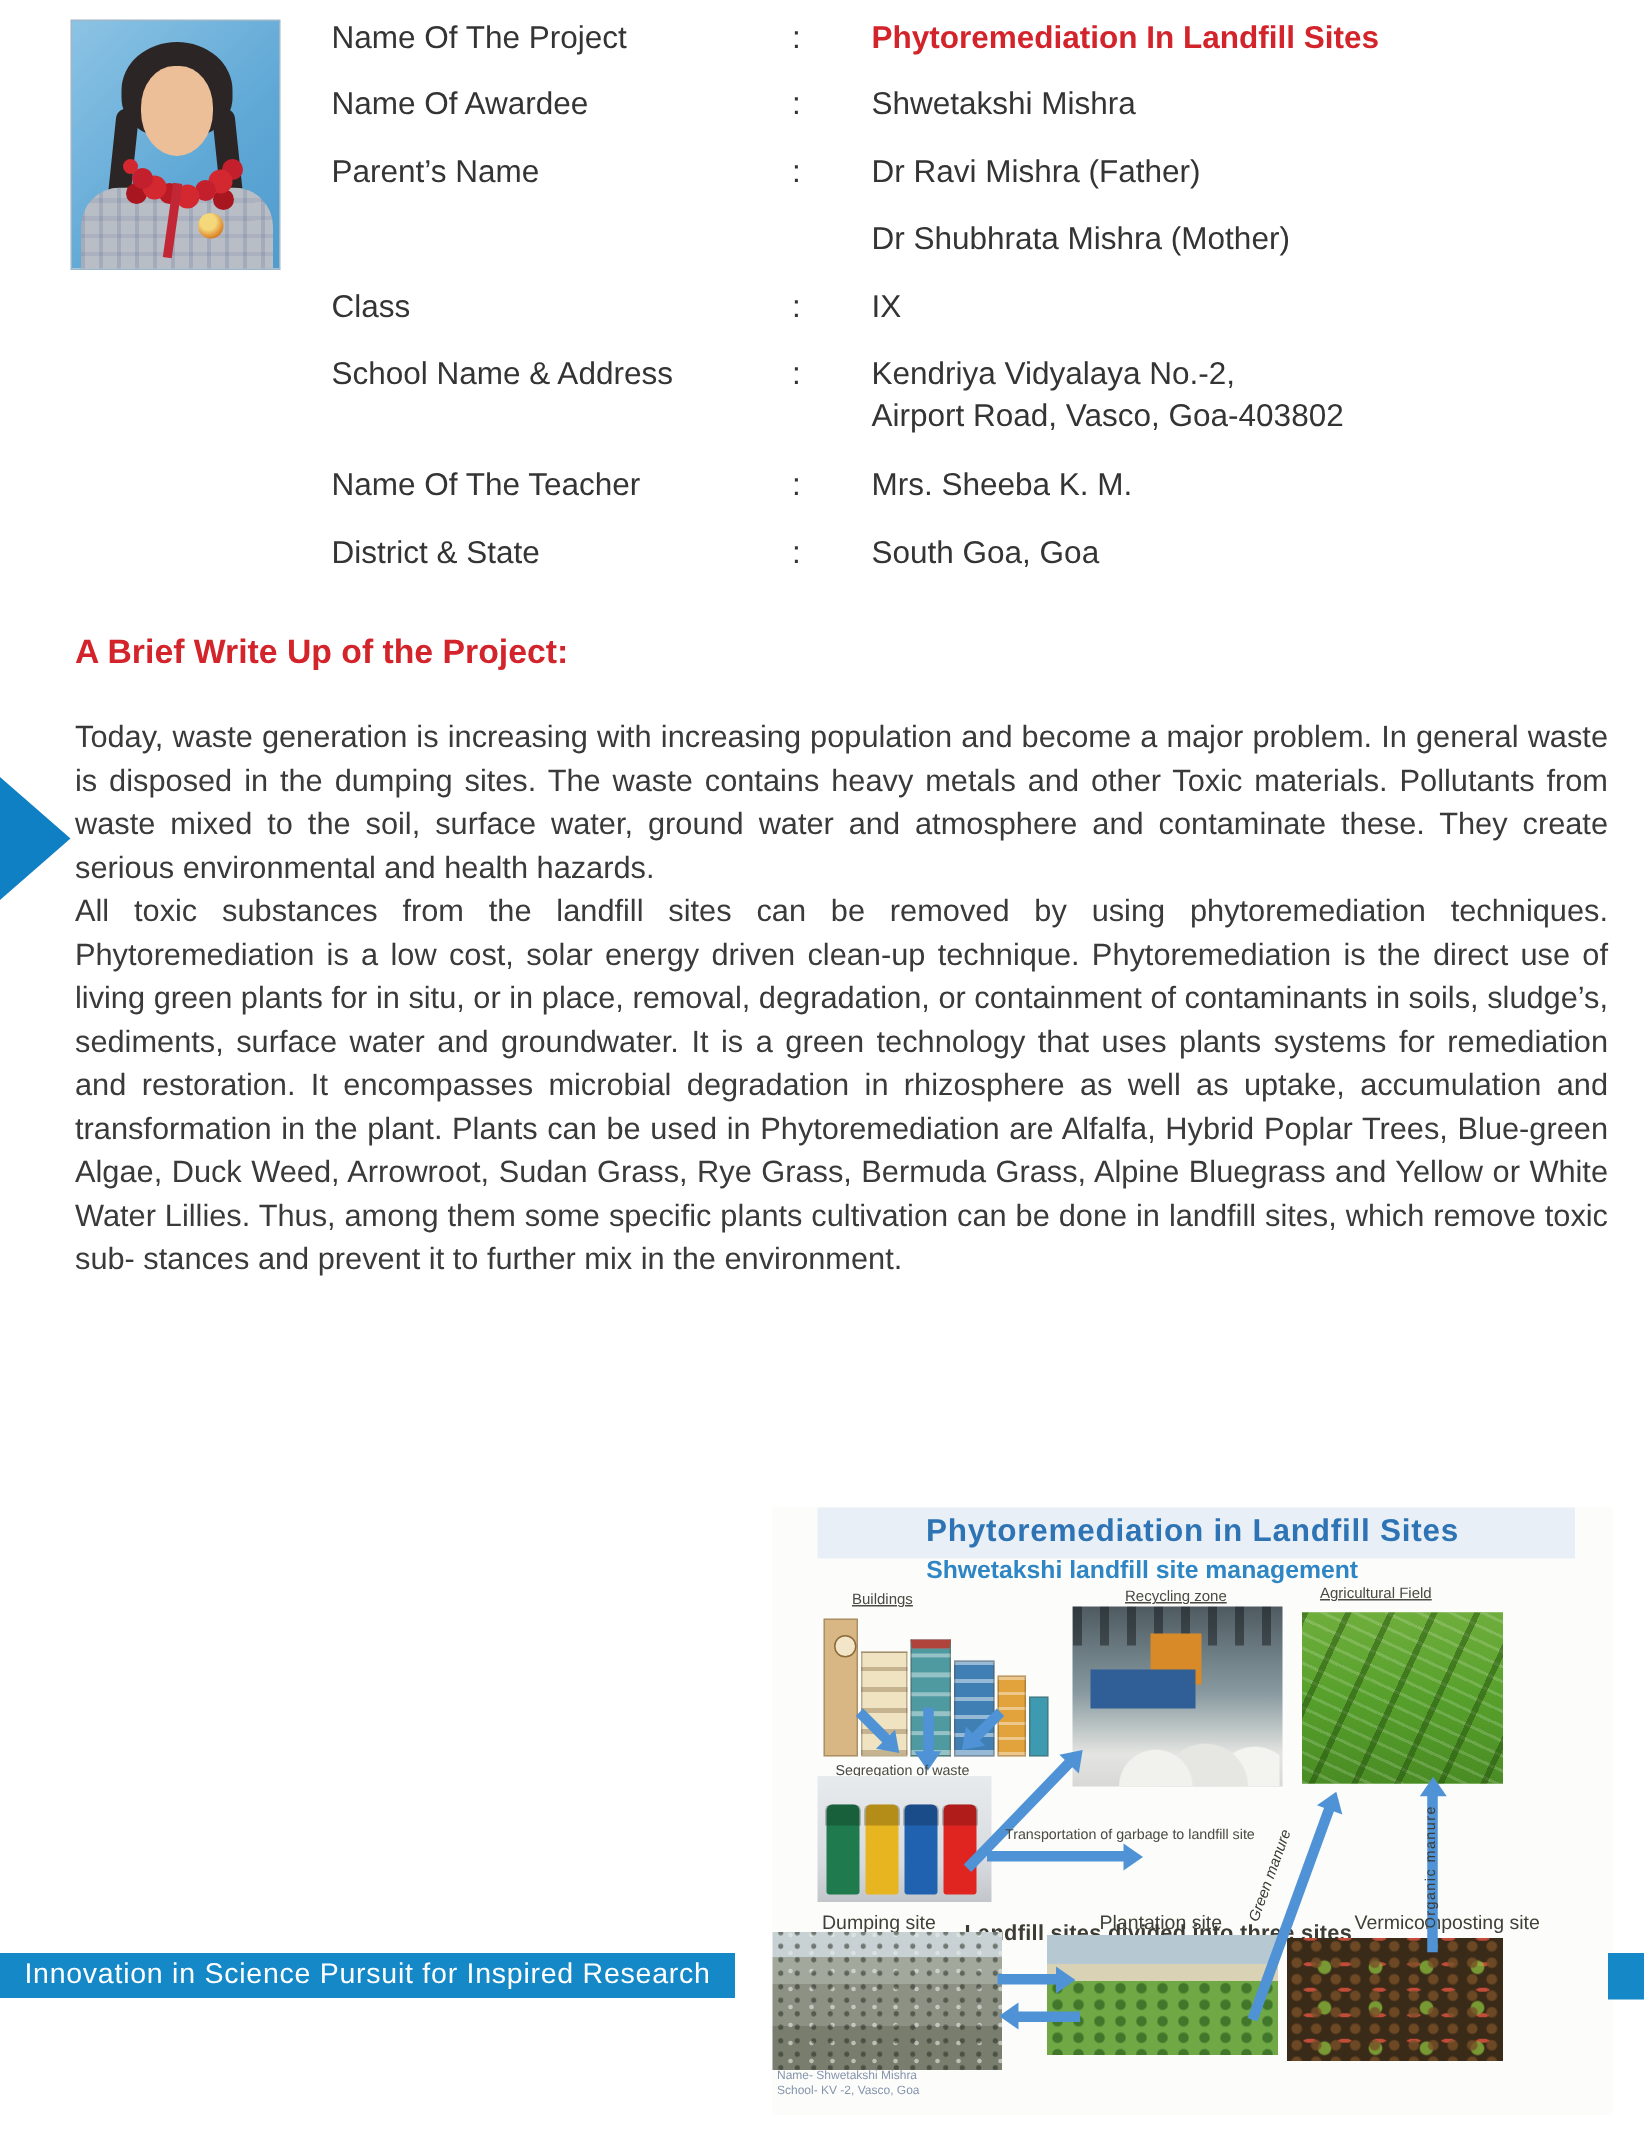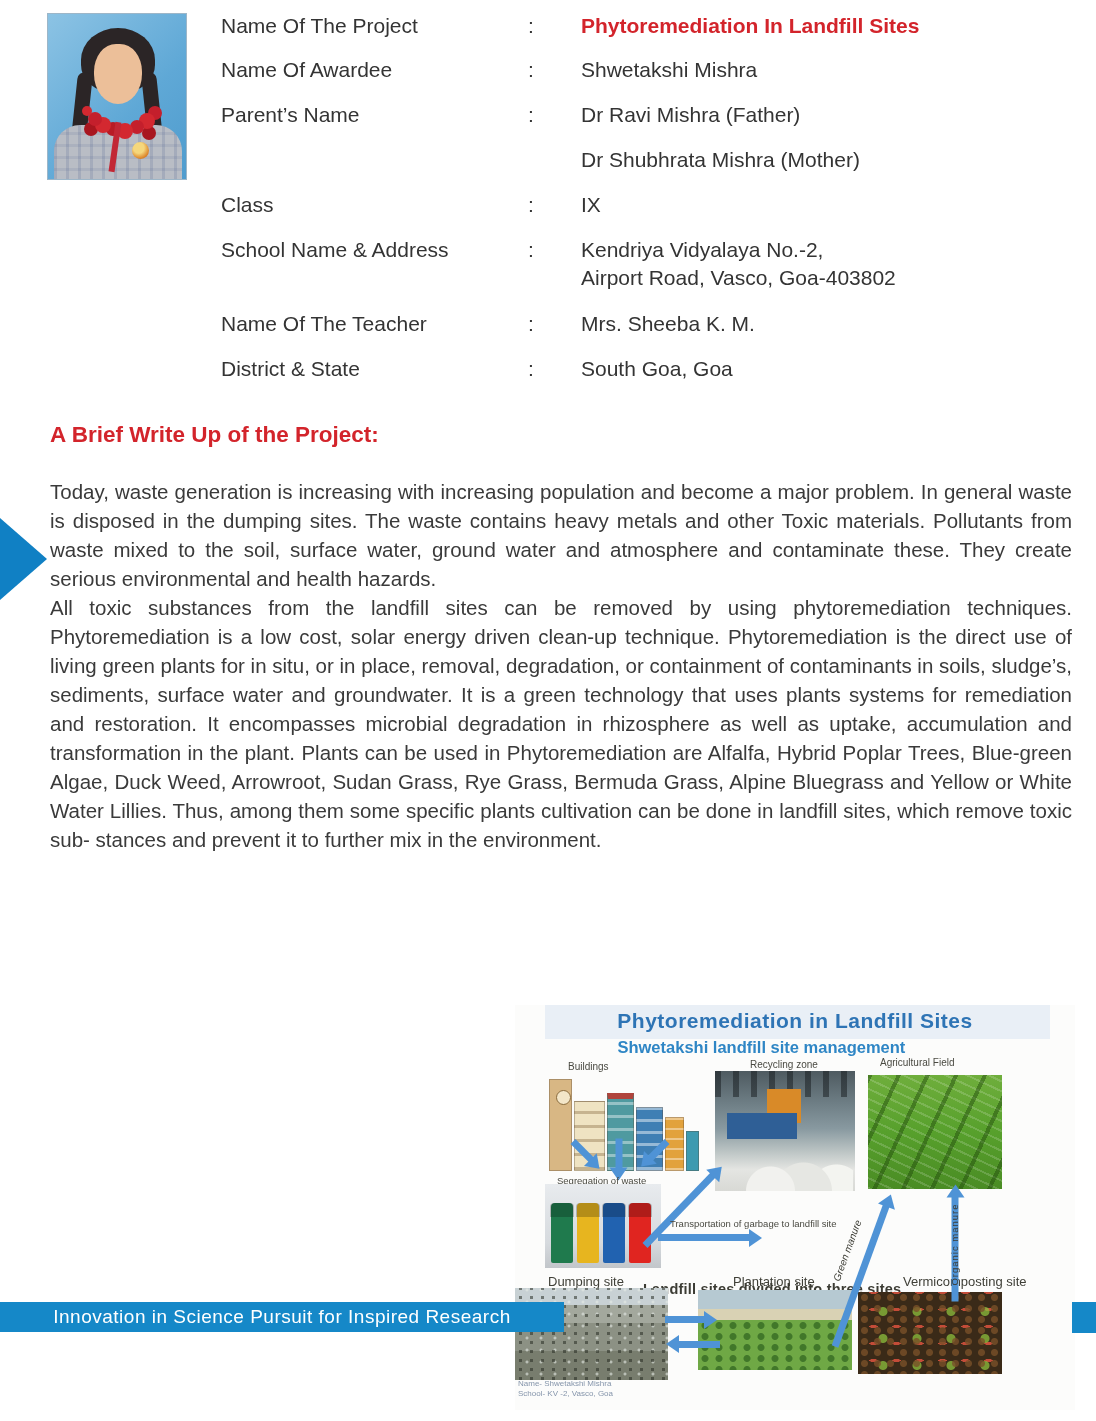--- a/index.html
+++ b/index.html
@@ -52,35 +52,35 @@
   .writeup-heading { position:absolute; left:50px; top:422px; font-size:22.5px;
     font-weight:bold; color:#d3242b; }
   .bodytext { position:absolute; left:50px; top:477px; width:1022px;
     font-size:20.5px; line-height:29px; text-align:justify; color:#3a3a3a; }
   .bodytext p { margin:0; }
 
   
   .left-tri { position:absolute; left:0; top:518px; width:0; height:0;
     border-top:41px solid transparent; border-bottom:41px solid transparent;
     border-left:47px solid #1080c4; }
-  .banner { position:absolute; left:0; top:1302px; width:564px; height:30px;
+  .banner { position:absolute; left:0; top:1302px; width:490px; height:30px;
     background:#1588c8; color:#ffffff; font-size:19px; letter-spacing:.5px;
     display:flex; align-items:center; justify-content:center; }
   .blue-square { position:absolute; left:1072px; top:1302px; width:24px; height:31px;
     background:#1588c8; }
 
   
   .diagram { position:absolute; left:515px; top:1005px; width:560px; height:405px;
     background:#fcfcfb; font-family:"Liberation Sans", sans-serif; }
   .dg-titleband { position:absolute; left:30px; top:0; width:505px; height:34px; background:#e9eff6; }
   .dg-title { position:absolute; left:0; top:4px; width:100%; text-align:center;
     color:#2e74b5; font-size:21px; font-weight:bold; letter-spacing:.5px; }
   .dg-subtitle { position:absolute; left:0; top:33px; width:88%; text-align:center;
     color:#2f86c5; font-size:16.5px; font-weight:bold; }
-  .dg-lab { position:absolute; font-size:10px; color:#4a4a42; white-space:nowrap; }
+  .dg-lab { position:absolute; font-size:10px; color:#4a4a42; white-space:nowrap;text-decoration:underline; }
 
   
   .img-buildings { position:absolute; left:30px; top:66px; width:158px; height:100px;
     display:flex; align-items:flex-end; gap:2px; padding:0 4px; }
   .bldg { position:relative; border:1px solid rgba(90,70,50,.35); }
   .b1 { width:26px; height:92px; background:#d8b784; }
   .b1::before { content:""; position:absolute; left:6px; top:10px; width:13px; height:13px;
     border-radius:50%; background:#f3e6c8; border:1px solid #8a6b3c; }
   .b2 { width:34px; height:70px; background:#efe3c2;
     background-image:repeating-linear-gradient(0deg, rgba(120,90,50,.35) 0 3px, transparent 3px 14px); }

